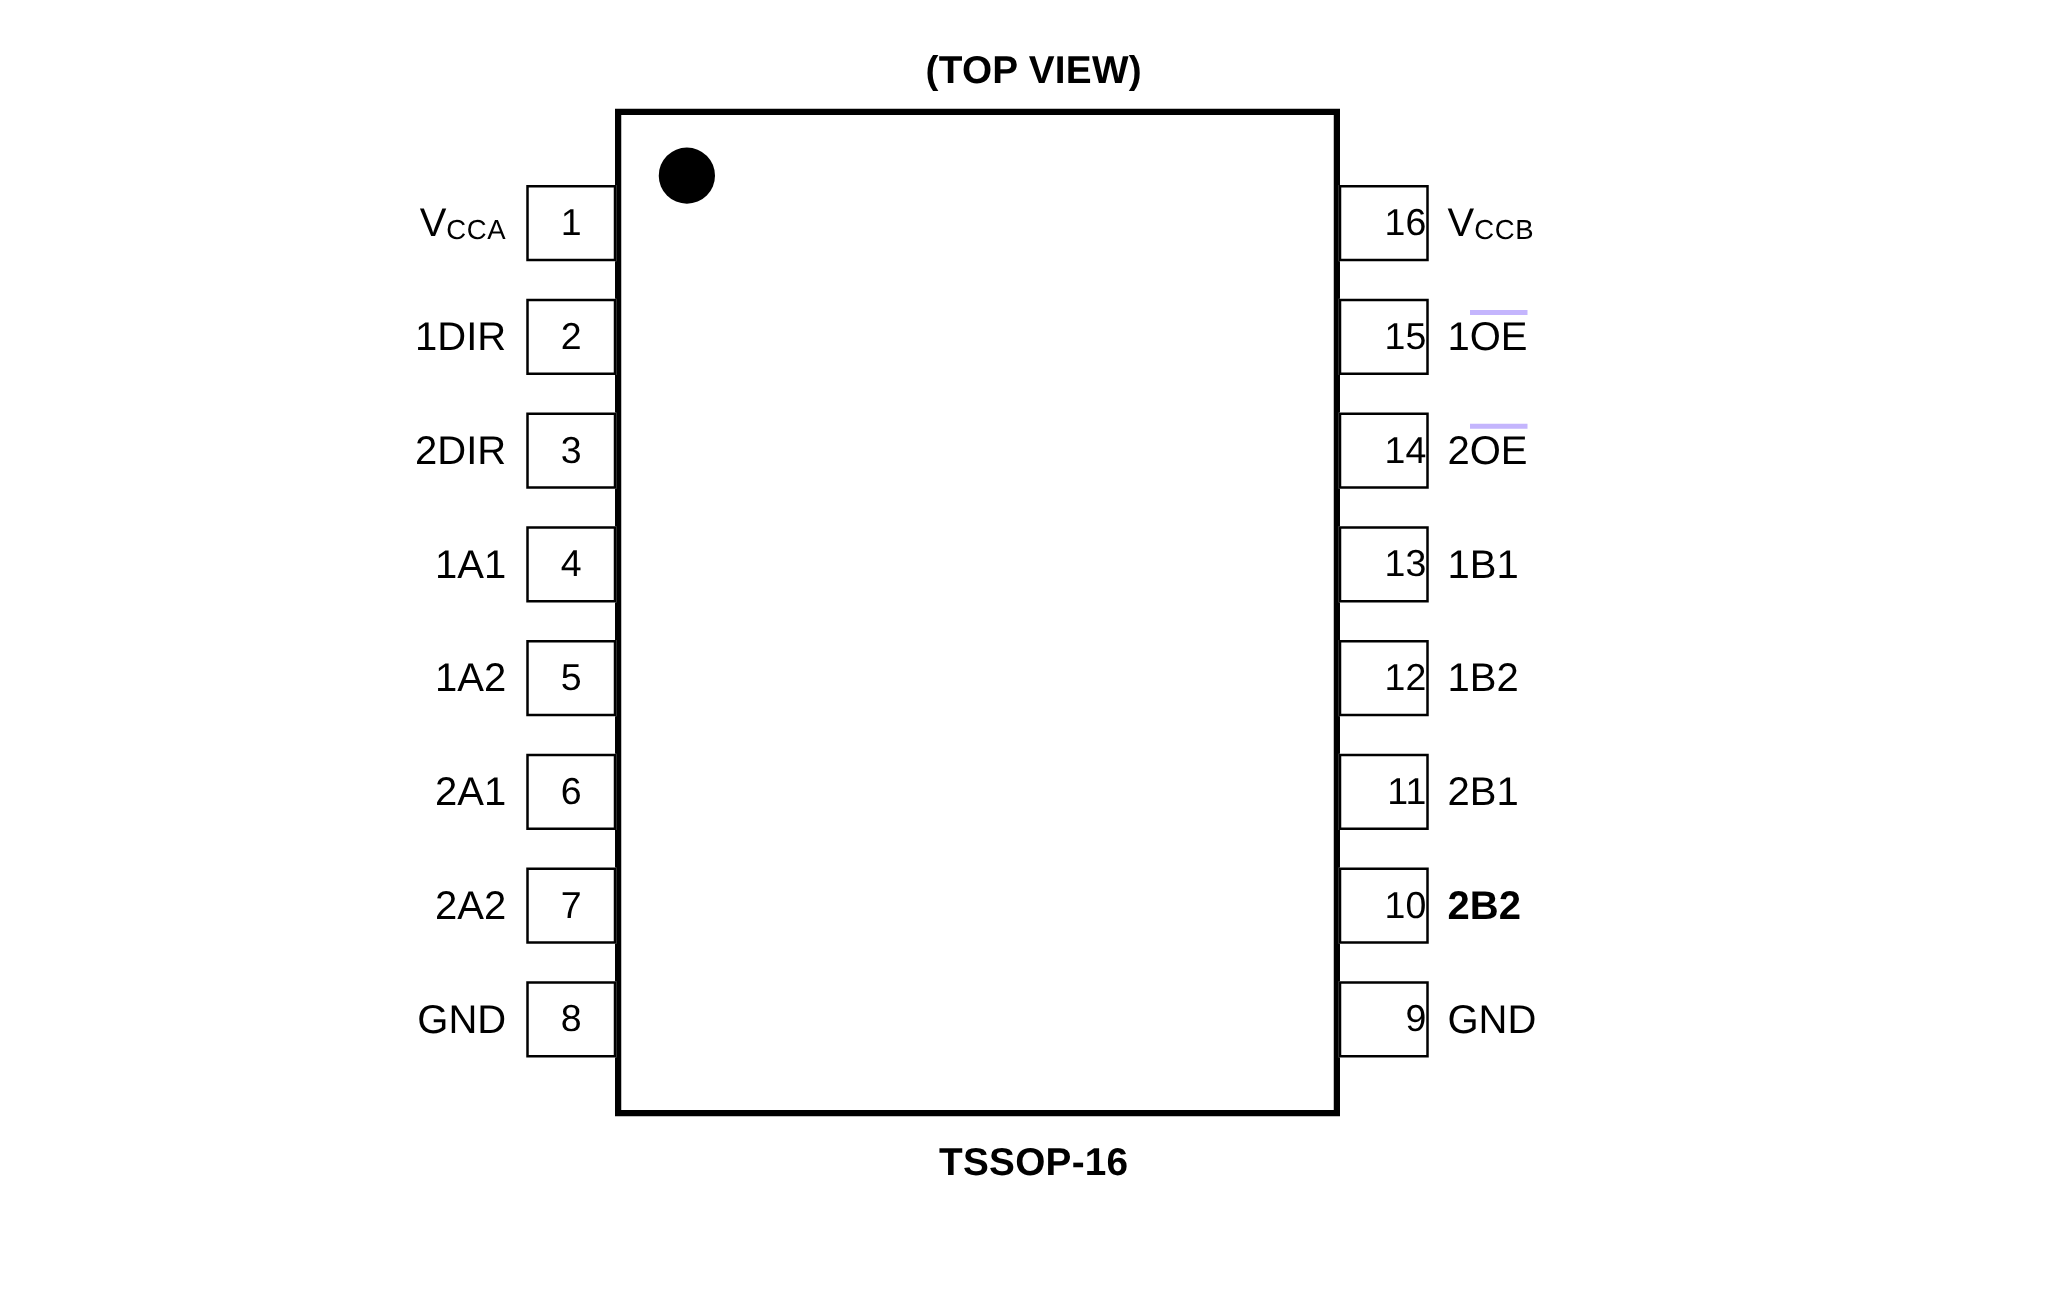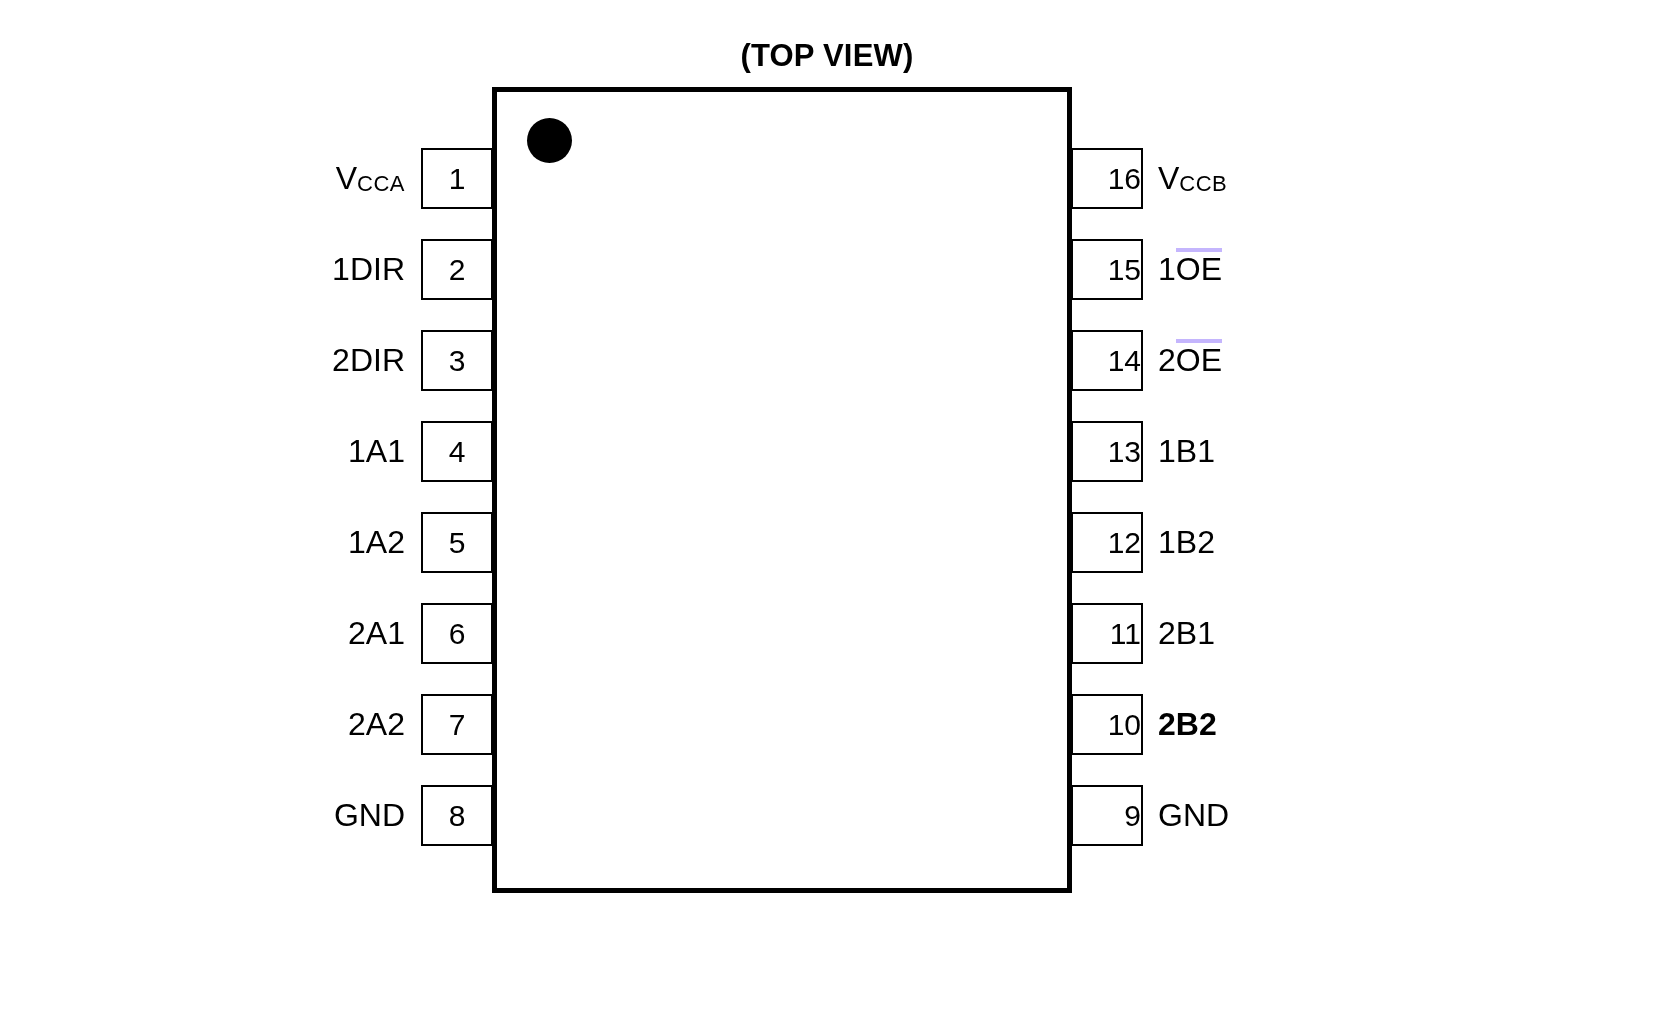--- a/index.html
+++ b/index.html
@@ -150,14 +150,15 @@
       <div class="pin-box right" style="top: 512px;">12</div>
       <div class="pin-label right" style="top: 512px; text-align: right;"><span>1B2</span></div>
       <div class="pin-box right" style="top: 603px;">11</div>
       <div class="pin-label right" style="top: 603px;"><span>2B1</span></div>
       <div class="pin-box right" style="top: 694px;">10</div>
       <div class="pin-label right" style="top: 694px; font-weight: bold;"><span>2B2</span></div>
       <div class="pin-box right" style="top: 785px;">9</div>
       <div class="pin-label right" style="top: 785px;"><span>GND</span></div>
     </div>
 
+  <div class="title-text" id="package-caption">TSSOP-16</div>
 
 </div>
 
 </body></html>

